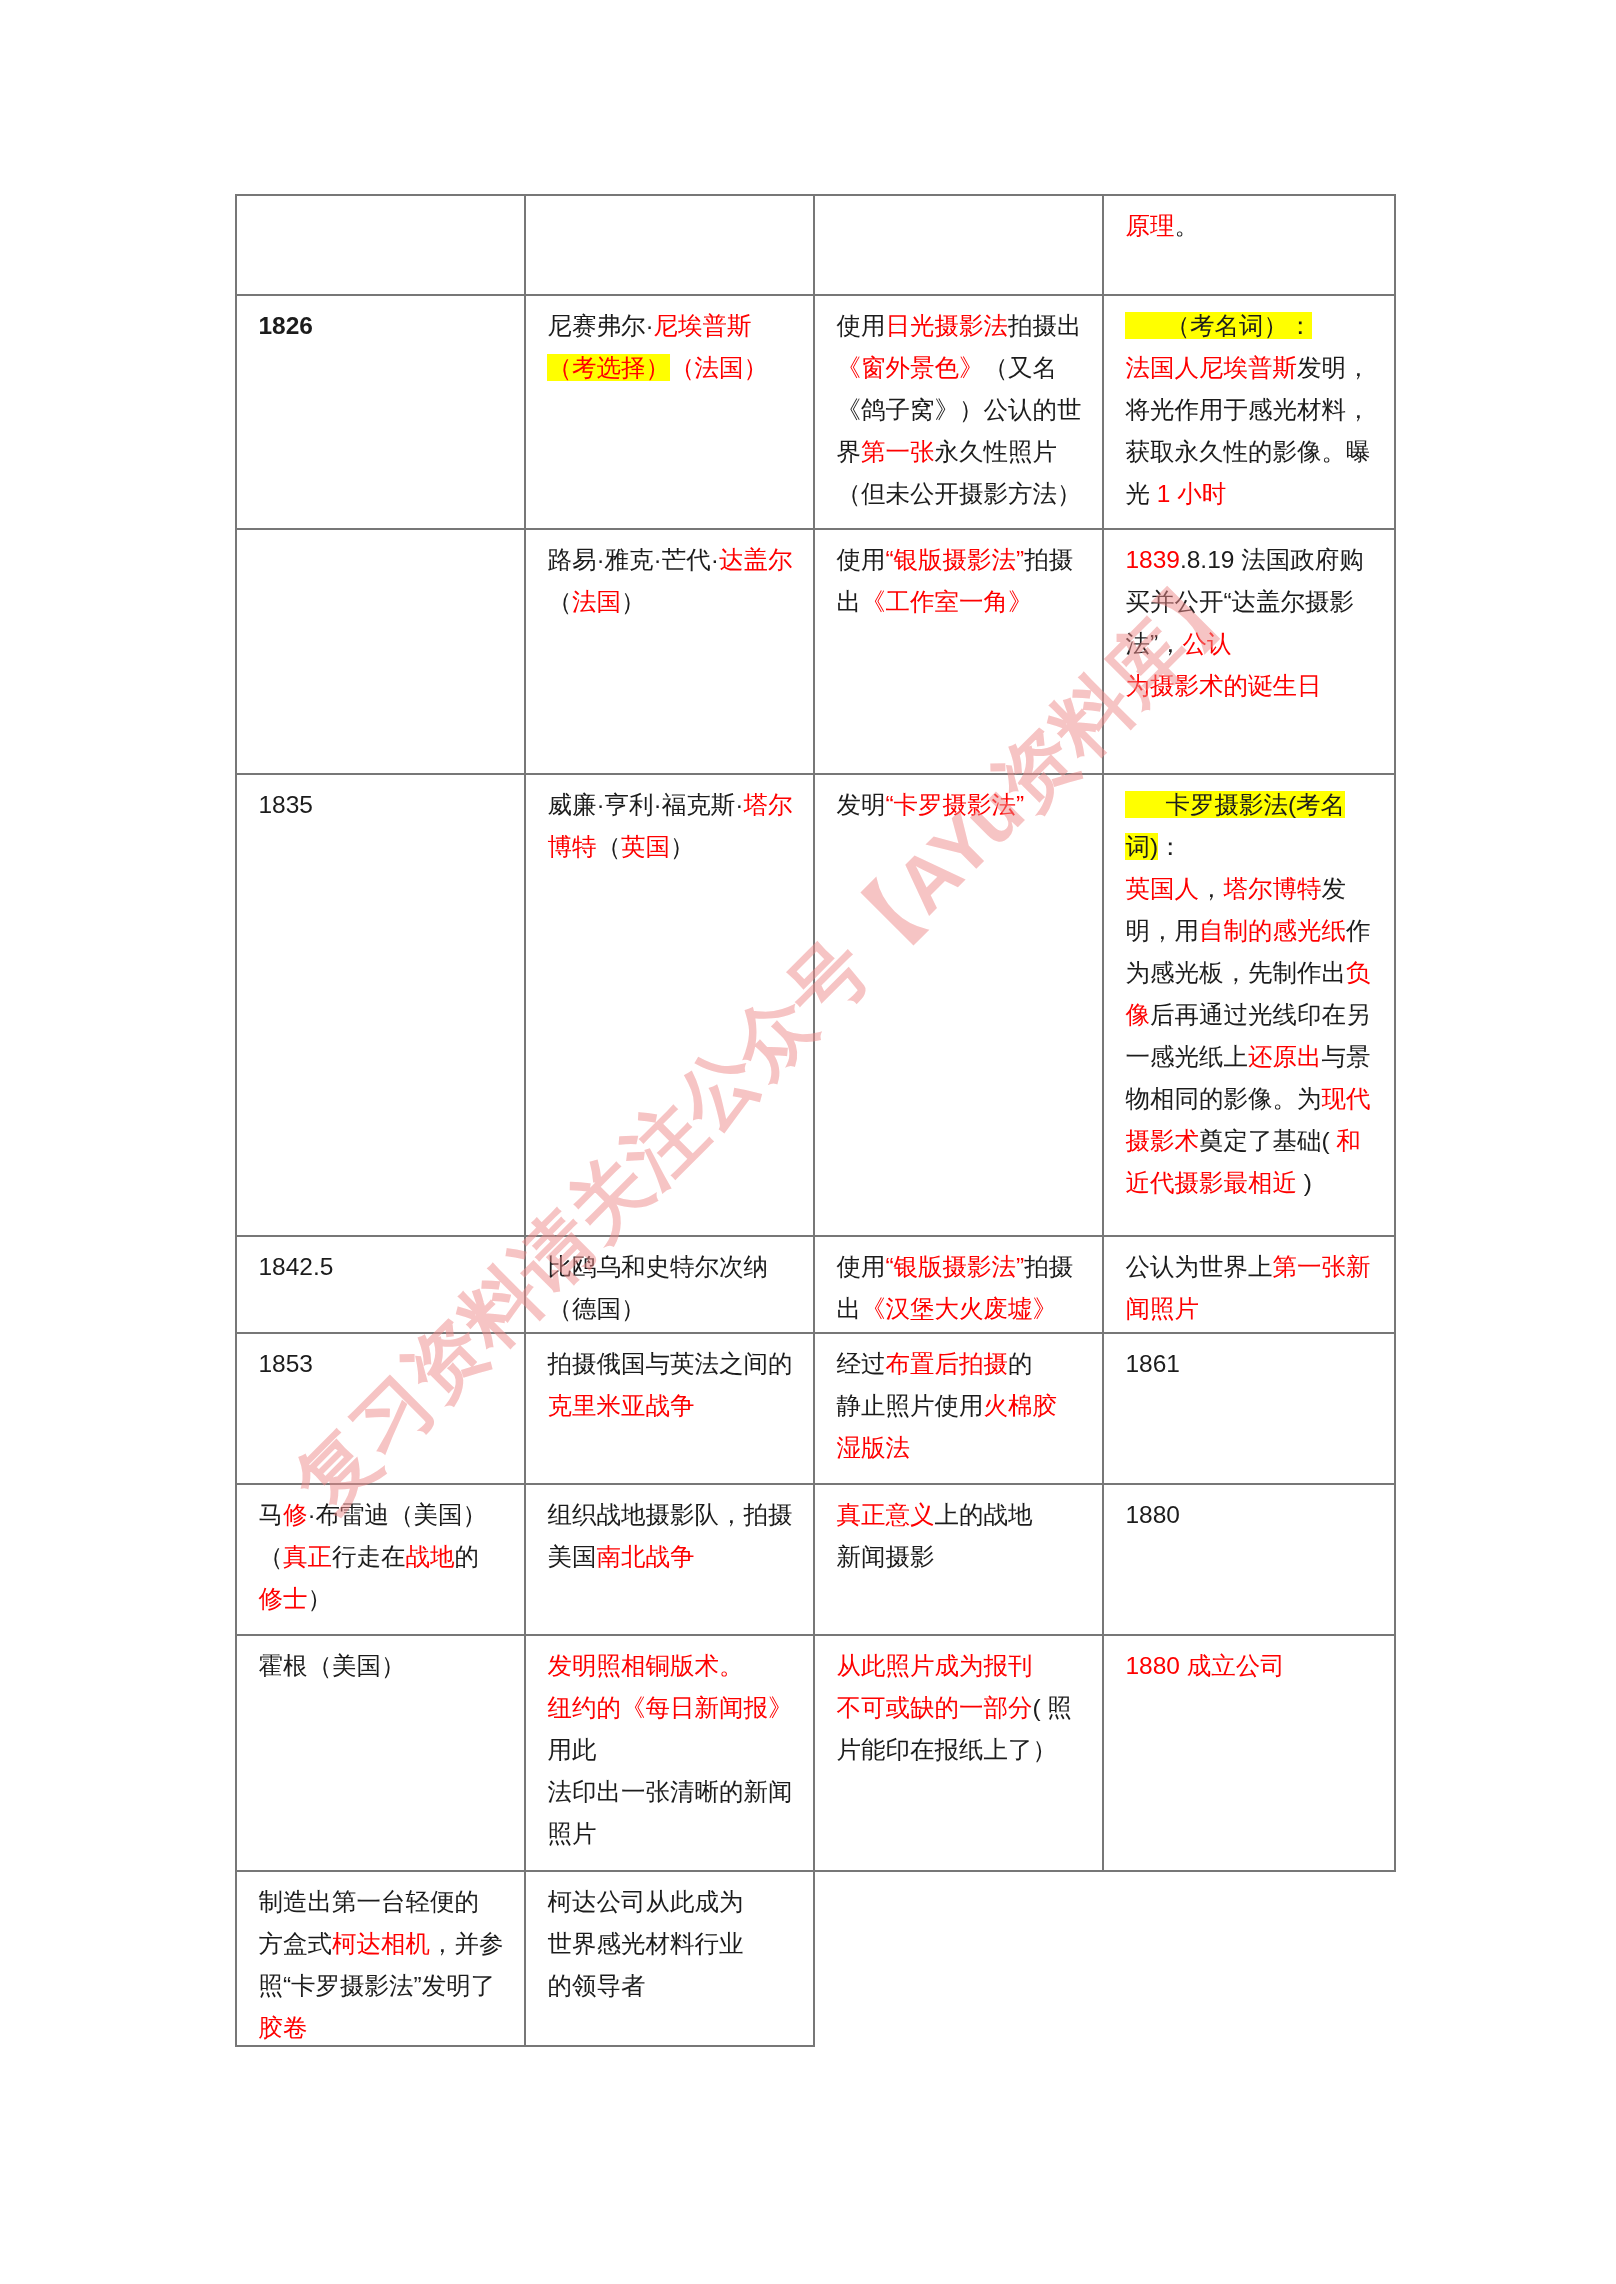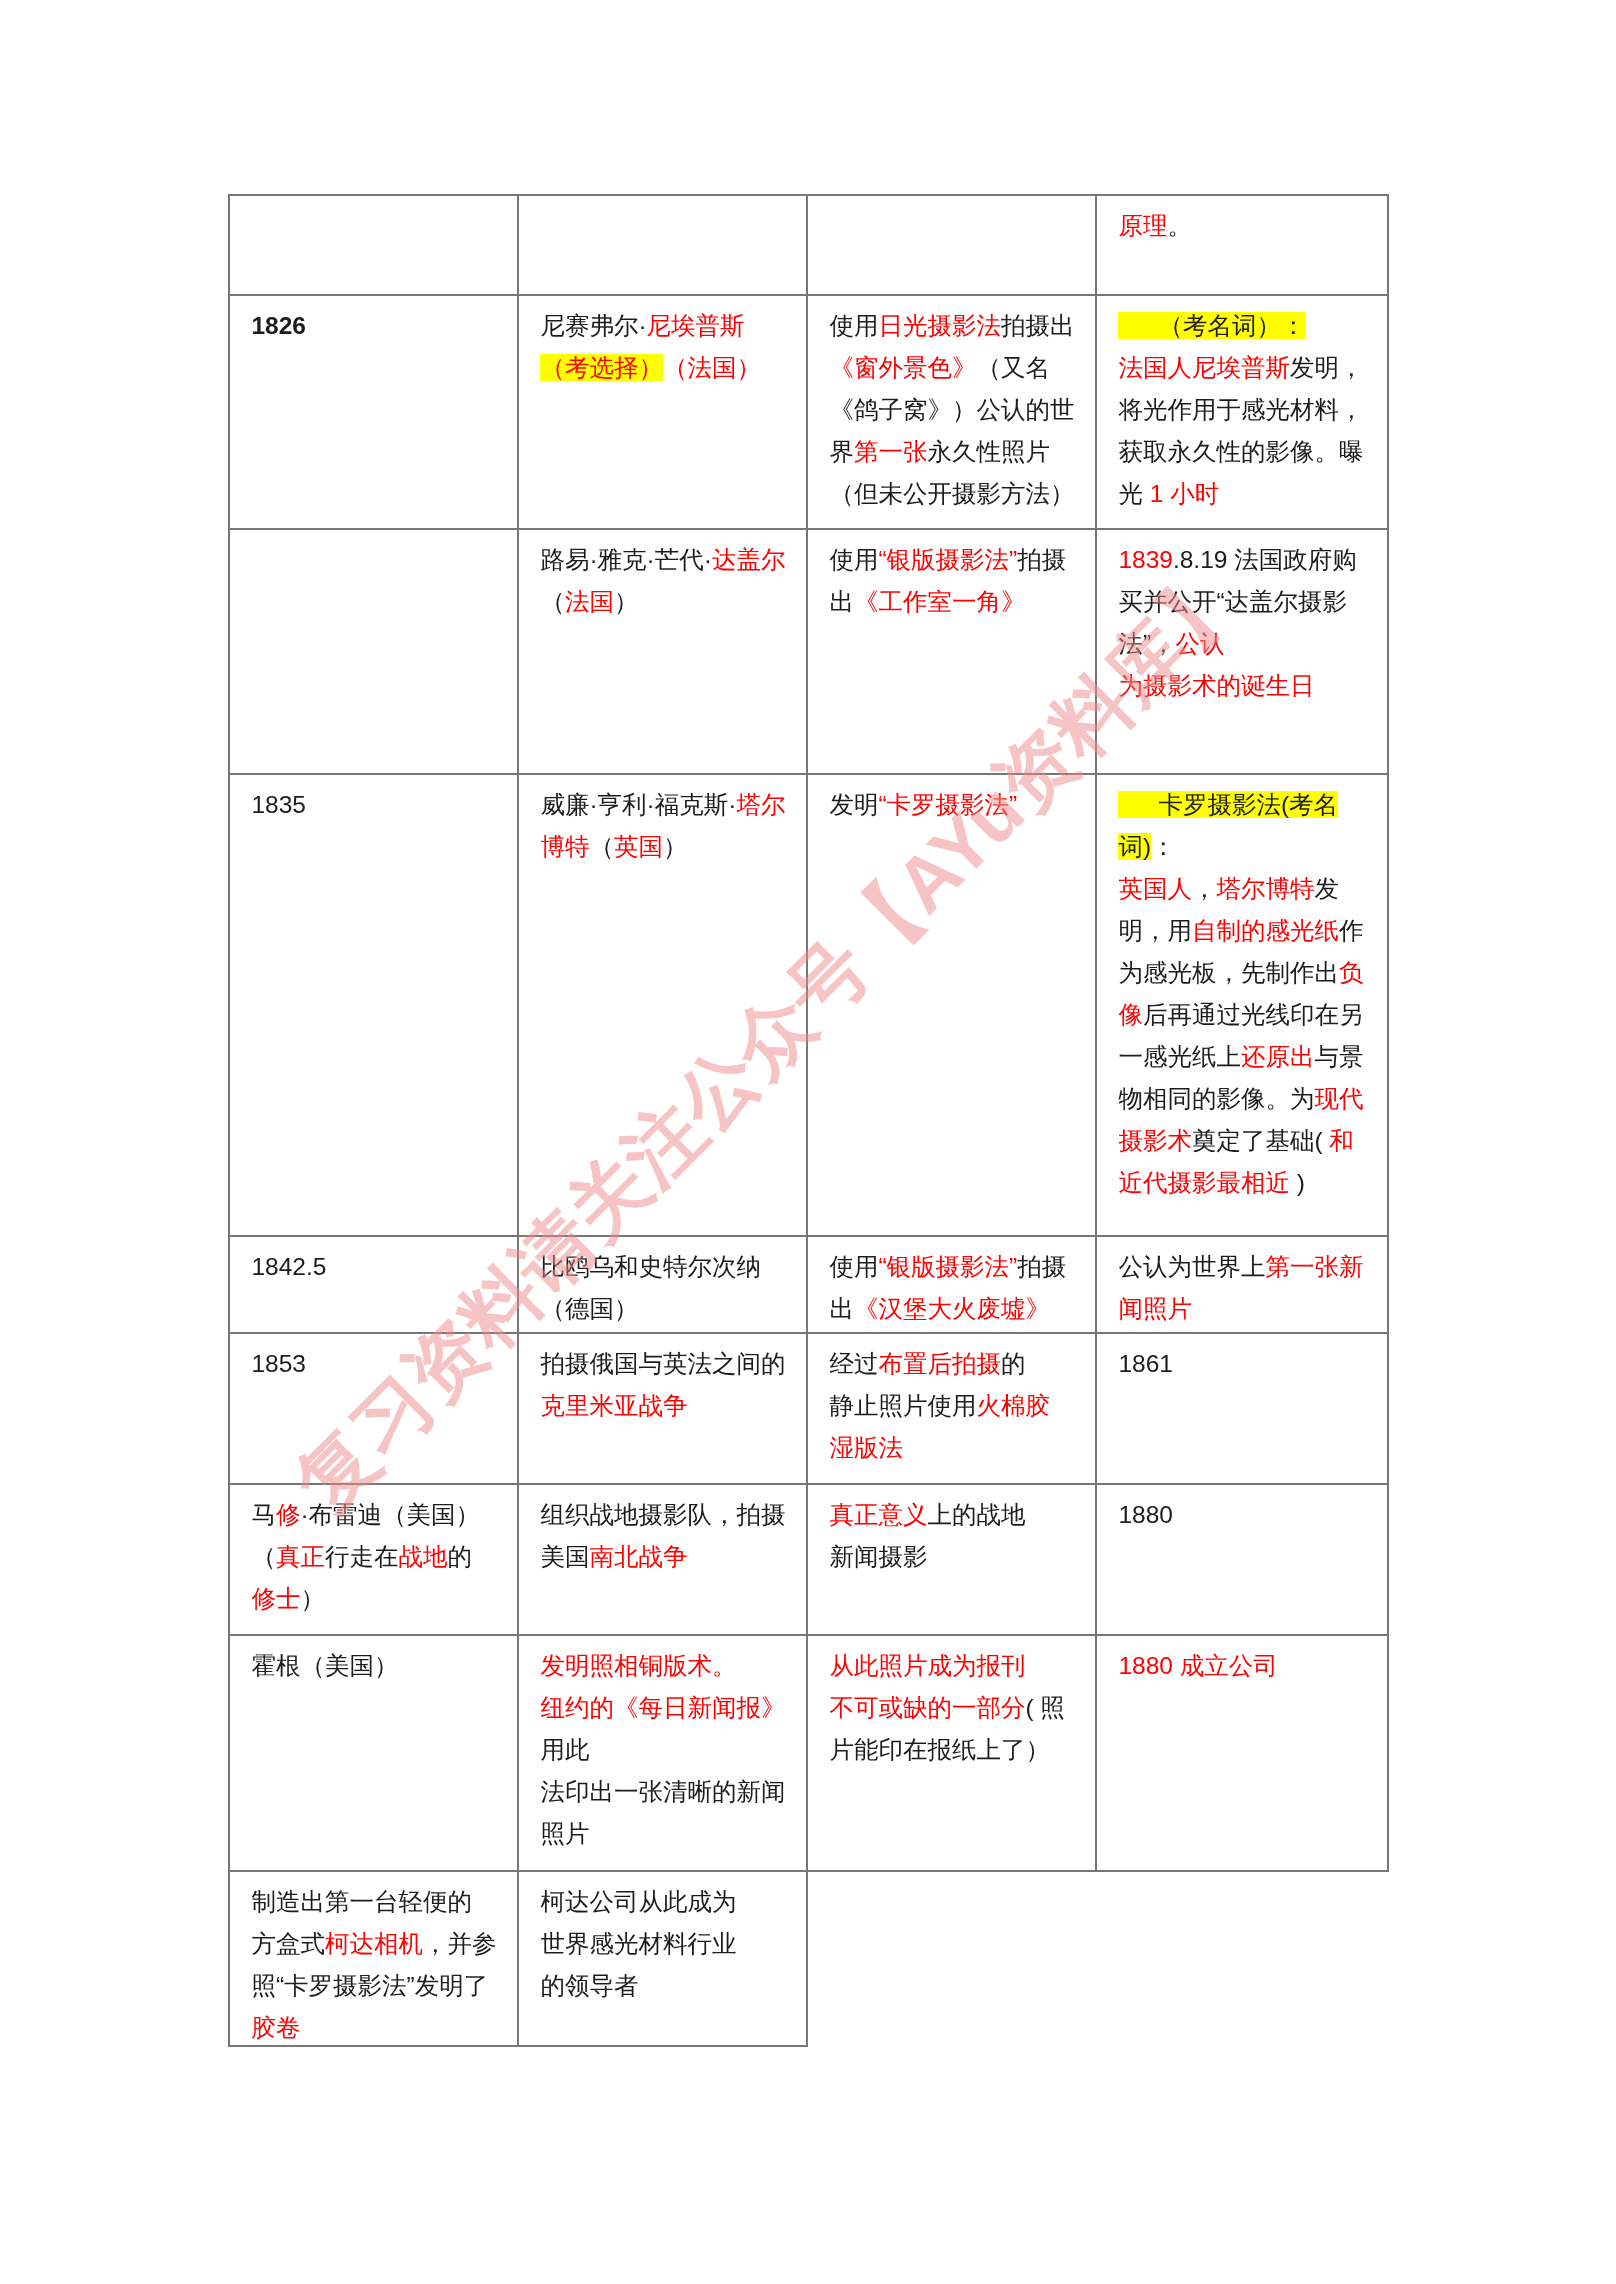--- a/index.html
+++ b/index.html
@@ -42,21 +42,21 @@
     transform:rotate(-45deg);
     transform-origin:0 50%;
     pointer-events:none;
     z-index:5;
   }
 </style>
 </head>
 <body>
 
 <div id="page" style="background: rgb(255, 255, 255);">
-  <div id="doc-table" style="left: 228px; top: 194px; grid-template-columns: 289px 289px 289px 292px; grid-template-rows: 100px 234px 245px 462px 97px 151px 151px 236px 175px;">
+  <div id="doc-table" style="left: 235px; top: 194px; grid-template-columns: 289px 289px 289px 292px; grid-template-rows: 100px 234px 245px 462px 97px 151px 151px 236px 175px;">
       <div class="cell"></div>
       <div class="cell"></div>
       <div class="cell"></div>
       <div class="cell"><span class="run-r">原理</span><span class="run-b">。</span></div>
       <div class="cell"><span class="run-bb">1826</span></div>
       <div class="cell"><span class="run-b">尼赛弗尔·</span><span class="run-r">尼埃普斯</span><br><span class="run-hr">（考选择）</span><span class="run-r">（法国）</span></div>
       <div class="cell"><span class="run-b">使用</span><span class="run-r">日光摄影法</span><span class="run-b">拍摄出</span><span class="run-r">《窗外景色》</span><span class="run-b">（又名《鸽子窝》）公认的世界</span><span class="run-r">第一张</span><span class="run-b">永久性照片（但未公开摄影方法）</span></div>
       <div class="cell"><span class="run-hb">（考名词）：</span><br><span class="run-r">法国人尼埃普斯</span><span class="run-b">发明，将光作用于感光材料，获取永久性的影像。曝光</span><span class="run-r"> 1 小时</span></div>
       <div class="cell"></div>
       <div class="cell"><span class="run-b">路易·雅克·芒代·</span><span class="run-r">达盖尔</span><span class="run-b">（</span><span class="run-r">法国</span><span class="run-b">）</span></div>

